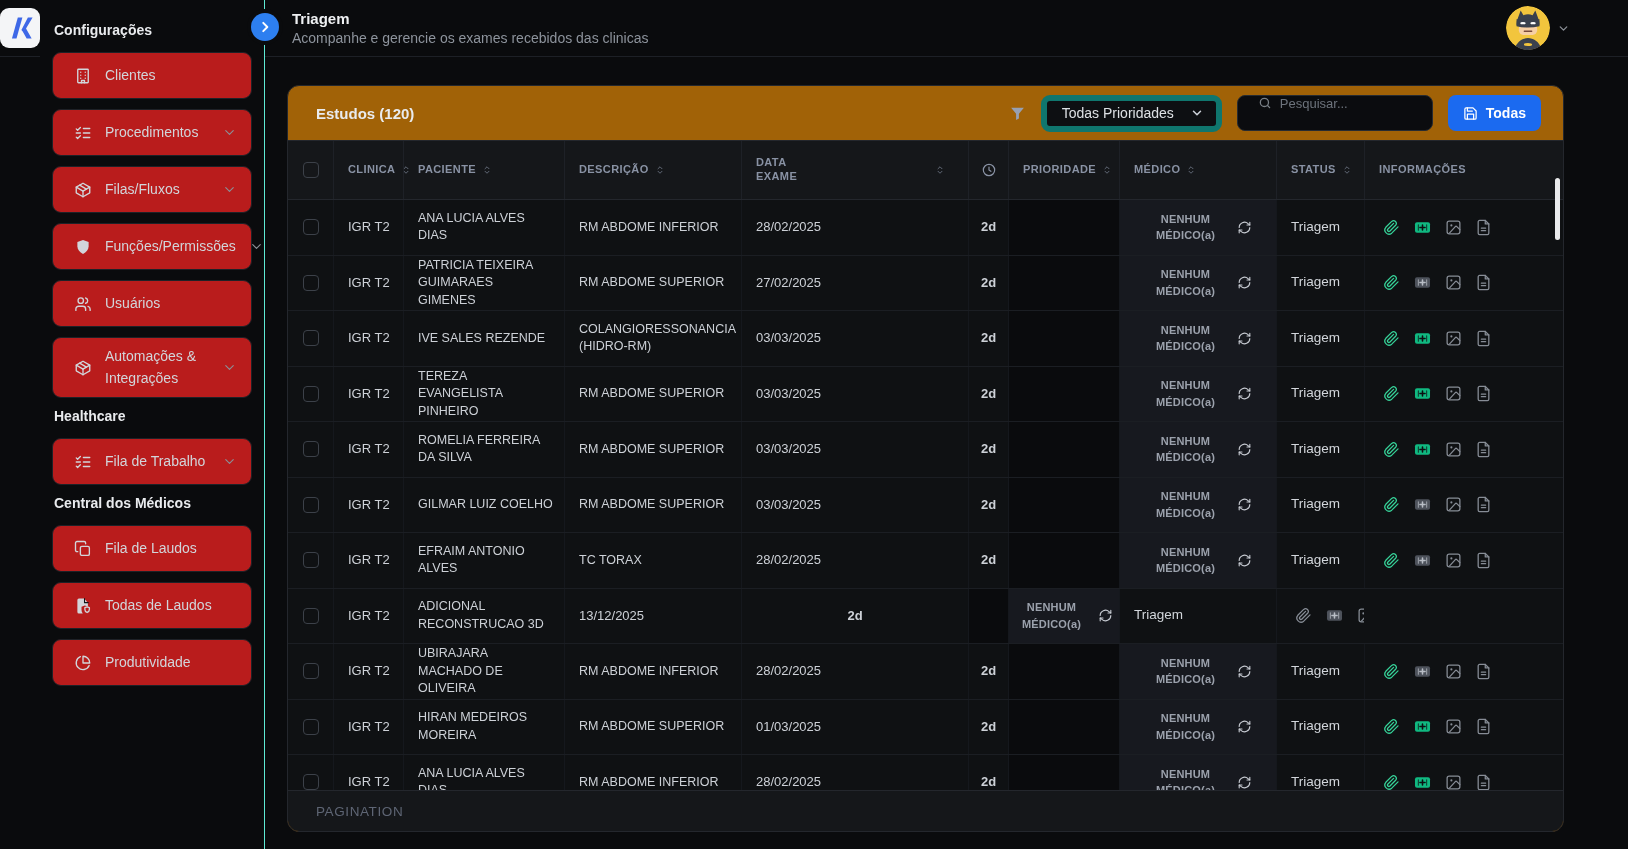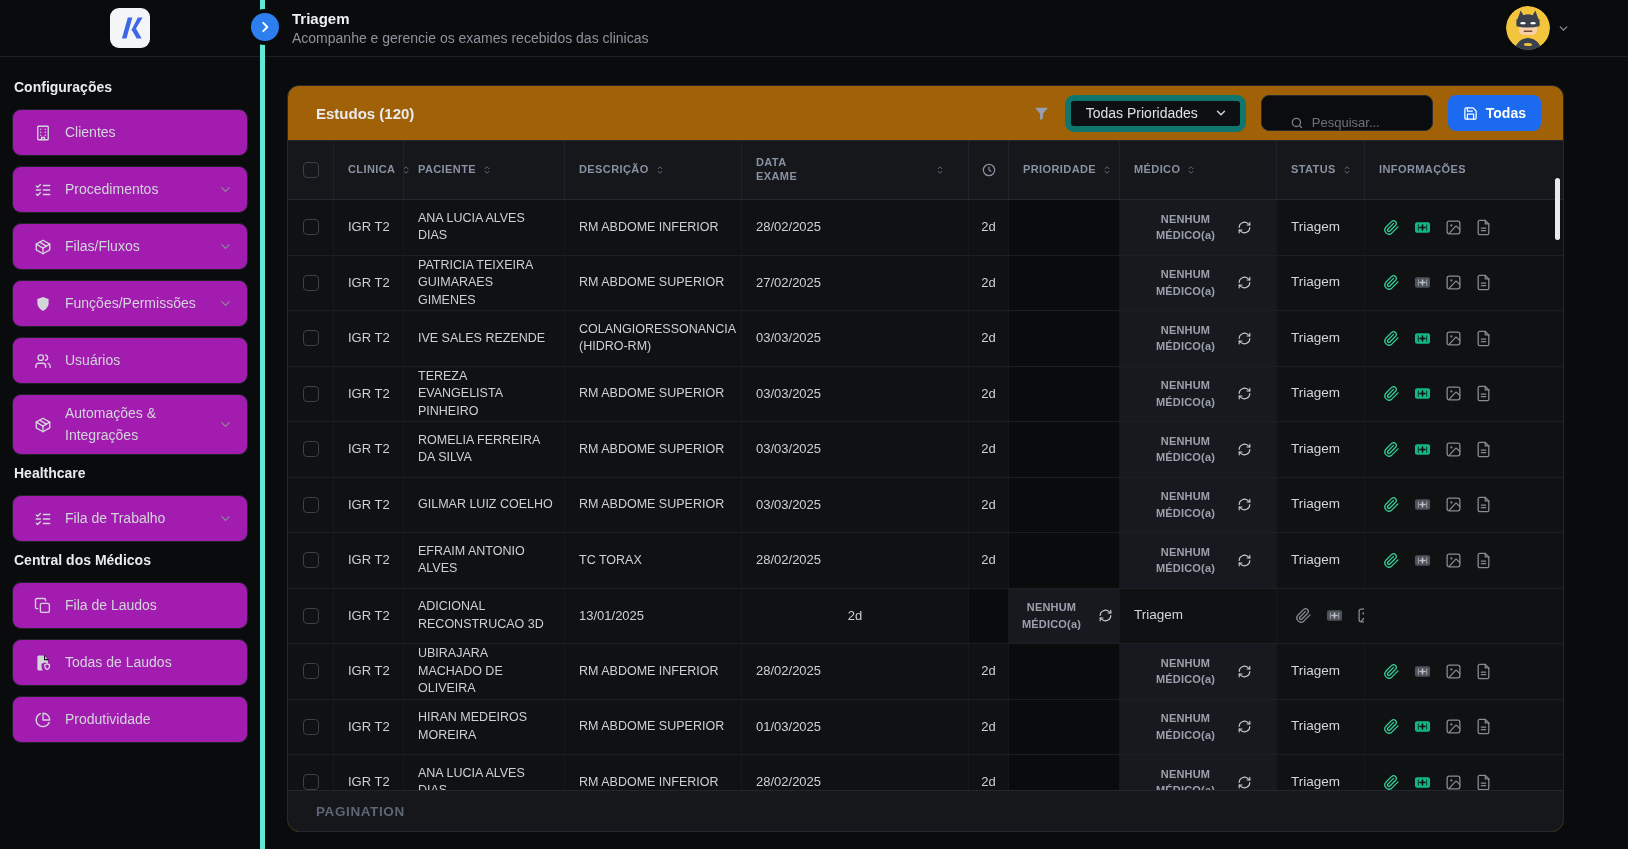--- a/index.html
+++ b/index.html
@@ -1,26 +1,26 @@
 <!DOCTYPE html>
 <html><head>
 <meta charset="utf-8">
 <style>
   * { box-sizing:border-box; margin:0; padding:0; }
   html,body { width:1628px; height:849px; overflow:hidden; }
   body { background:#0a0b0d; color:#d6d9dd; font-family:"Liberation Sans", sans-serif; }
   .app { display:flex; width:1628px; height:849px; }
 
   
-  .sidebar { flex:0 0 265px; width:265px; background:#0a0b0d; border-right:5px solid #5eead4; display:flex; flex-direction:column; }
+  .sidebar { flex:0 0 265px; width:265px; background:#0a0b0d; border-right:1px solid #5eead4; display:flex; flex-direction:row; }
   .logo-bar { height:57px; border-bottom:1px solid #1d2026; display:flex; align-items:center; justify-content:center; }
   .logo { width:40px; height:40px; background:#f4f5f7; border-radius:9px; display:flex; align-items:center; justify-content:center; }
   .nav { padding:14px 12px 0 12px; overflow:hidden; }
   .section-label { font-size:14px; font-weight:700; color:#e9ebee; margin:8px 2px 14px; }
-  .nav-item { display:flex; align-items:center; gap:13px; background:#a21caf; border:1px solid #1e2127; border-radius:9px; padding:8px 14px 8px 21px; min-height:47px; margin-bottom:10px; color:#d2d5da; font-size:14px; cursor:pointer; }
+  .nav-item { display:flex; align-items:center; gap:13px; background:#b91c1c; border:1px solid #1e2127; border-radius:9px; padding:8px 14px 8px 21px; min-height:47px; margin-bottom:10px; color:#d2d5da; font-size:14px; cursor:pointer; }
   .nav-item .nav-label { line-height:1.55; }
   .nav-item .chev { margin-left:auto; color:#8b9097; }
   .icon { display:inline-flex; align-items:center; justify-content:center; flex:none; }
   .icon svg { display:block; }
 
   
   .main { flex:1; display:flex; flex-direction:column; position:relative; }
   .topbar { height:57px; border-bottom:1px solid #1d2026; display:flex; align-items:center; padding-left:27px; position:relative; background:#0a0b0d; }
   .collapse-btn { position:absolute; left:-14px; top:13px; width:28px; height:28px; border-radius:50%; background:#2d7ff0; border:none; color:#fff; display:flex; align-items:center; justify-content:center; cursor:pointer; box-shadow:0 0 0 4px #0a0b0d; z-index:5; }
   .page-title { font-size:15px; font-weight:700; color:#eef0f2; }
@@ -30,21 +30,21 @@
 
   
   .content { flex:1; padding:28px 64px 0 22px; }
   .card { background:#a16207; border:1px solid #24272d; border-radius:12px; height:747px; position:relative; overflow:hidden; }
   .card-header { height:54px; display:flex; align-items:center; justify-content:space-between; padding:0 22px 0 28px; }
   .studies-title { font-size:15px; font-weight:700; color:#e9ebee; }
   .controls { display:flex; align-items:center; gap:15px; }
   .funnel { color:#97a0b2; cursor:pointer; }
   .select { height:37px; min-width:158px; background:#0d0f12; border:6px solid #0f766e; border-radius:9px; display:flex; align-items:center; gap:16px; padding:0 12px 0 15px; font-size:14px; color:#dde0e4; cursor:pointer; }
   .select .chev { color:#c9ced6; }
-  .search { height:36px; width:172px; background:#0b0c0f; border:1px solid #272b31; border-radius:8px; display:flex; align-items:flex-end; gap:8px; padding:0 28px; color:#7a8087; }
+  .search { height:36px; width:196px; background:#0b0c0f; border:1px solid #272b31; border-radius:8px; display:flex; align-items:flex-start; gap:8px; padding:0 20px; color:#7a8087; }
   .search input { background:transparent; border:none; outline:none; color:#cfd3d9; font-size:13px; width:100%; font-family:inherit; }
   .search input::placeholder { color:#6d737c; }
   .btn-new { height:36px; padding:0 15px; background:#1b6af0; border:none; border-radius:8px; color:#fff; font-weight:700; font-size:14px; display:flex; align-items:center; gap:8px; cursor:pointer; font-family:inherit; }
 
   
   .table { --cols:45px 70px 161px 177px 227px 40px 111px 157px 88px 1fr; }
   .thead { display:grid; grid-template-columns:var(--cols); height:60px; border-top:1px solid #24272d; border-bottom:1px solid #24272d; background:#15171a; }
   .th { display:flex; align-items:center; gap:5px; padding:0 8px 0 14px; font-size:11px; font-weight:700; letter-spacing:.4px; color:#8992a4; text-transform:uppercase; line-height:1.25; }
   .th + .th { border-left:1px solid #1e2127; }
   .th .sort { color:#6a7280; flex:none; }
@@ -53,37 +53,37 @@
   .th-center { justify-content:center; padding:0; }
   .th-check { justify-content:center; padding:0; }
 
   .tbody { height:608px; overflow:hidden; background:#0f1113; }
   .row { display:grid; grid-template-columns:var(--cols); height:55.5px; background:#0f1113; border-bottom:1px solid #1b1e23; }
   .cell { display:flex; align-items:center; padding:6px 10px 6px 14px; font-size:12.5px; color:#cdd1d7; line-height:1.4; border-left:1px solid #15181d; overflow:hidden; }
   .cell:first-child { border-left:none; }
   .c-check { justify-content:center; padding:0; }
   .c-clinic { font-size:13px; }
   .c-date { font-size:13px; }
-  .c-age { justify-content:center; padding:0; font-size:13px; }
+  .c-age { justify-content:center; padding:0; font-size:13px;font-weight:bold; }
   .c-prio { background:#0a0b0d; }
   .c-medico { background:#17191f; justify-content:center; text-align:center; gap:10px; padding:4px 6px; }
   .c-medico .doc { font-size:11px; font-weight:700; color:#9ba1ac; letter-spacing:.2px; width:82px; line-height:1.5; }
   .c-medico .refresh { color:#c6cad1; cursor:pointer; }
   .c-status { font-size:13.5px; color:#d2d6db; }
   .c-info { gap:13px; padding-left:18px; }
   .c-info .icon { cursor:pointer; }
 
   .cb { width:16px; height:16px; border:1.5px solid #3c4149; border-radius:4px; background:transparent; display:inline-block; cursor:pointer; }
 
   .ic-green { color:#36d399; }
   .ic-gray  { color:#878d96; }
   .kit-green { color:#10b981; --plus:#0d0f12; }
   .kit-gray  { color:#4d525b; --plus:#b9bec6; }
 
-  .pagination { position:absolute; left:0; right:0; bottom:0; height:41px; background:#15171a; border-top:1px solid #24272d; display:flex; align-items:center; padding:0 28px; font-size:13.5px; font-weight:700; letter-spacing:.6px; color:#5e6574; }
+  .pagination { position:absolute; left:0; right:0; bottom:0; height:41px; background:#15171a; border-top:1px solid #24272d; display:flex; align-items:center; padding:0 28px; font-size:13.5px; font-weight:400; letter-spacing:.6px; color:#5e6574; }
   .scroll-thumb { position:absolute; right:3px; top:92px; width:5px; height:62px; border-radius:3px; background:#e9eaec; }
 </style>
 </head>
 <body>
 
 <div class="app">
 
   <aside class="sidebar">
     <div class="logo-bar">
       <div class="logo">
@@ -834,21 +834,21 @@
                 <div class="cell c-check">
                   <span class="cb"></span>
                 </div>
                 <div class="cell c-clinic">
                   <span>IGR T2</span>
                 </div>
                 <div class="cell c-desc">
                   <span>ADICIONAL RECONSTRUCAO 3D</span>
                 </div>
                 <div class="cell c-date">
-                  <span>13/01/2025</span>
+                  <span>13/12/2025</span>
                 </div>
                 <div class="cell c-age">
                   <span>2d</span>
                 </div>
                 <div class="cell c-prio"></div>
                 <div class="cell c-medico">
                   <span class="doc">NENHUM MÉDICO(a)</span>
                   <span class="icon refresh">
                     <svg width="15" height="15" viewBox="0 0 24 24" fill="none" stroke="currentColor" stroke-width="1.8" stroke-linecap="round" stroke-linejoin="round">
                       <path d="M3.5 12a8.5 8.5 0 0 1 14.2-6.3L20.5 8"></path>

